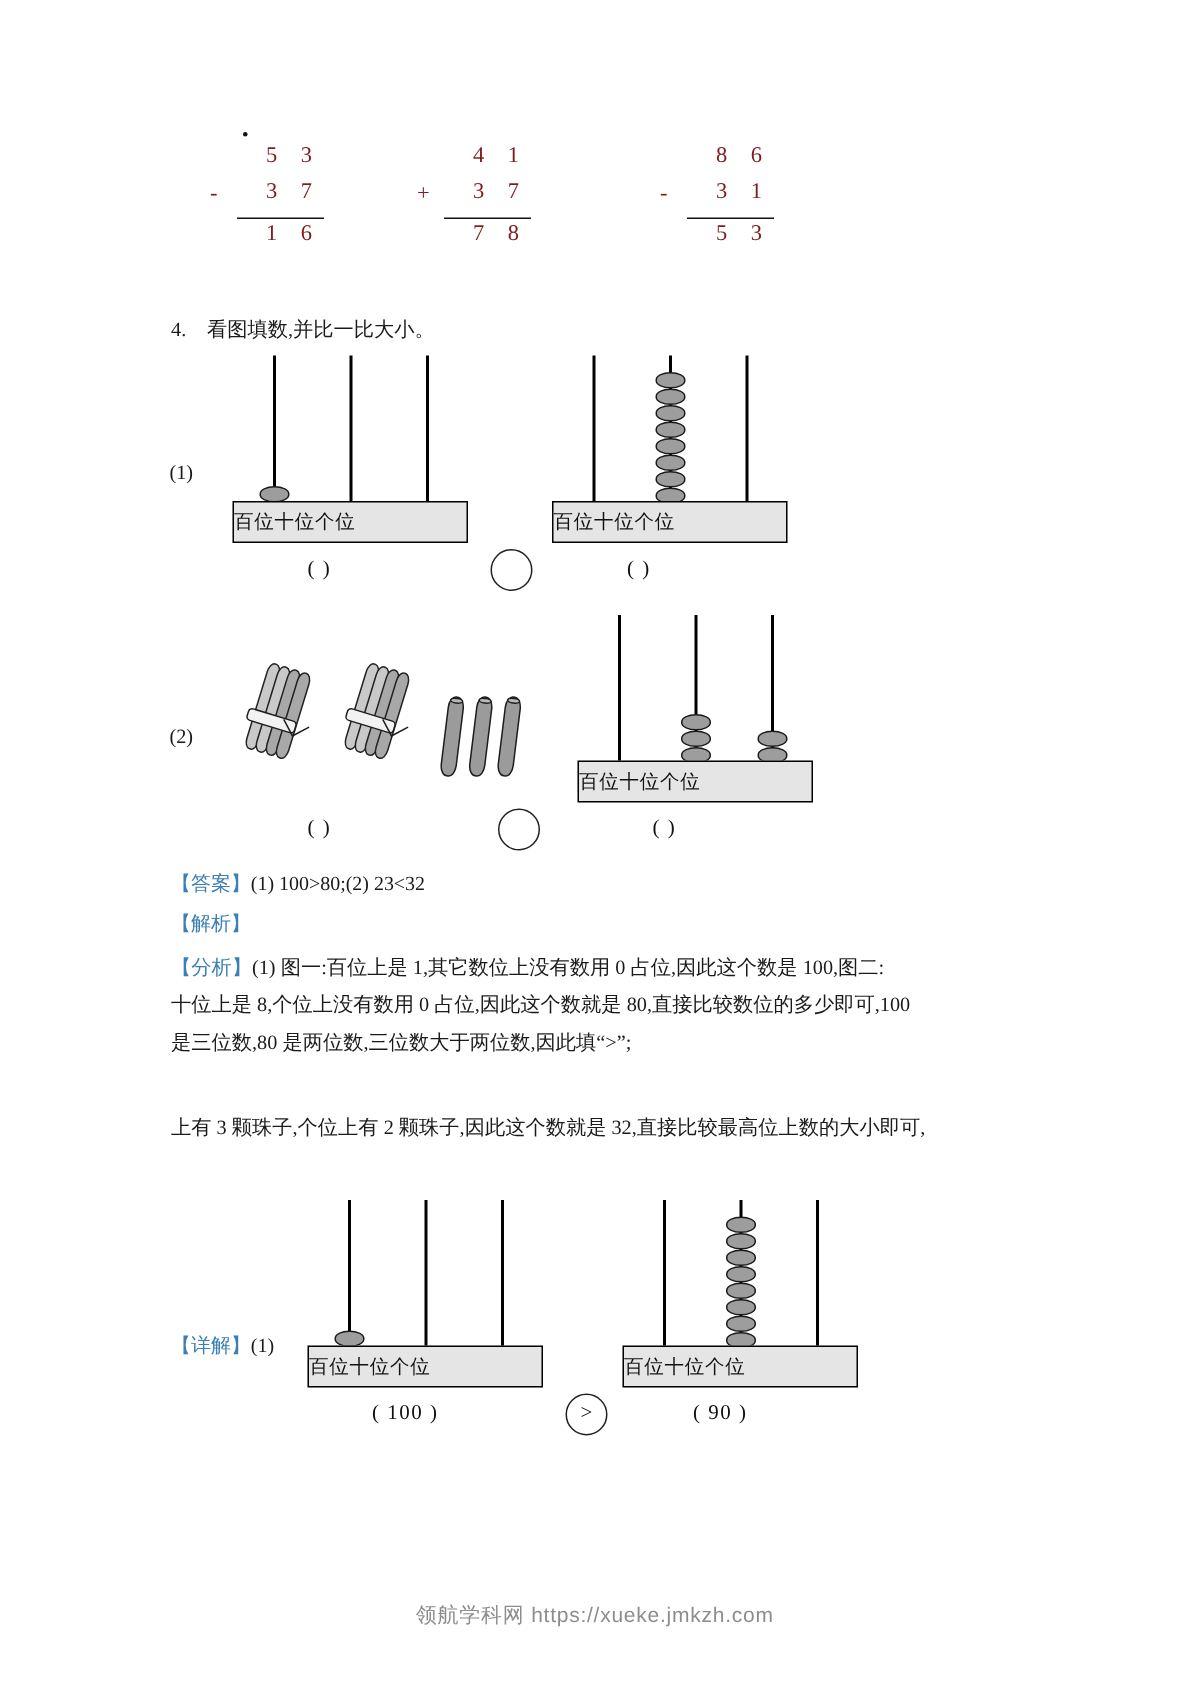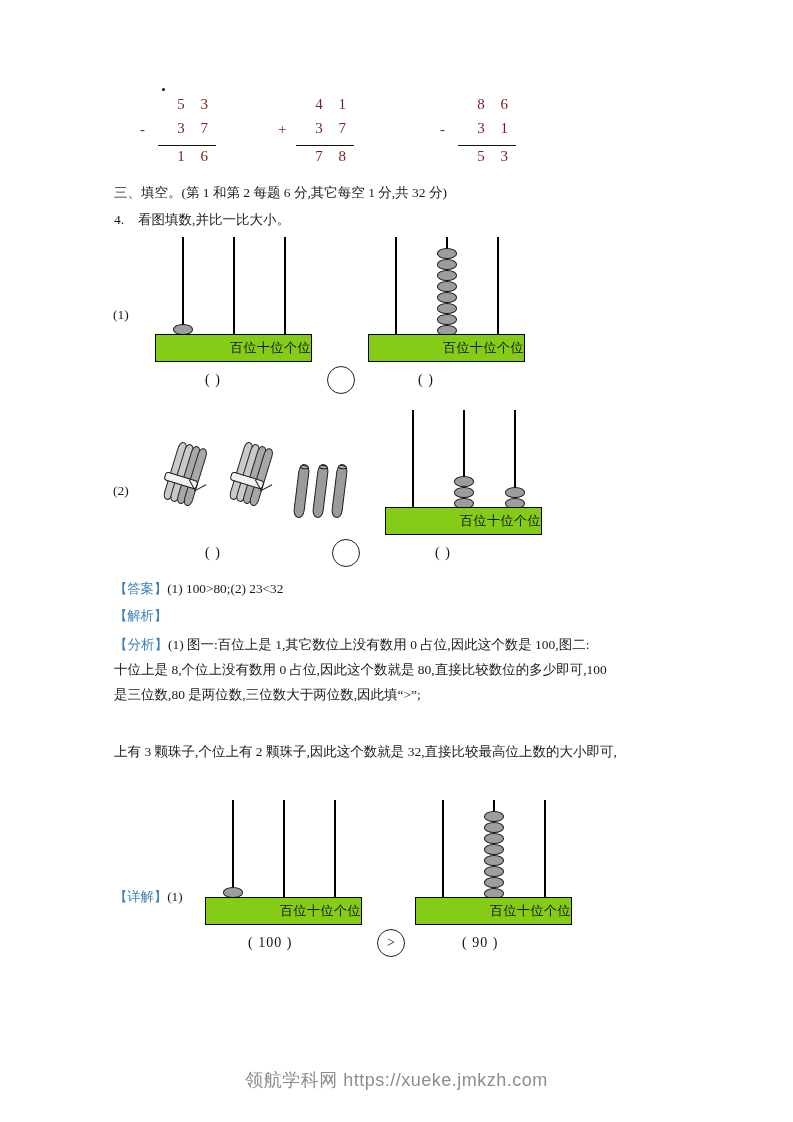--- a/index.html
+++ b/index.html
@@ -82,25 +82,25 @@
     position: absolute;
   }
   .abacus .rod {
     position: absolute;
     width: 1.6px;
     background: #000;
   }
   .abacus .base {
     position: absolute;
     border: 1.4px solid #000;
-    background: #84cc16;
+    background: #e5e5e5;
     box-sizing: border-box;
     display: flex;
     align-items: center;
-    justify-content: flex-end;
+    justify-content: flex-start;
   }
   .abacus .base span {
     font-size: 13px;
     font-family: "Liberation Sans", "DejaVu Sans", sans-serif;
     color: #111;
     letter-spacing: 0.5px;
   }
   .bead {
     position: absolute;
     width: 20px;
@@ -195,21 +195,21 @@
     transform: rotate(-28deg);
   }
 
   
   .footer {
     position: absolute;
     left: 0;
     right: 0;
     text-align: center;
     font-family: "Liberation Sans", "DejaVu Sans", sans-serif;
-    font-size: 18px;
+    font-size: 14px;
     color: #8d8d8d;
     letter-spacing: 0.5px;
   }
 </style>
 </head>
 <body>
 
 <div class="page">
 
   <div class="vcalc" style="left:140px; top:96px; width:76px;">
@@ -248,21 +248,20 @@
     <div class="row">
       <span class="op">-</span>
       <span class="digits">3 1</span>
     </div>
     <div class="ruleline"></div>
     <div class="row" style="padding-top:2px;">
       <span class="digits">5 3</span>
     </div>
   </div>
 
-  <div class="ptext" style="left:114px; top:180px;">三、填空。(第 1 和第 2 每题 6 分,其它每空 1 分,共 32 分)</div>
 
   <div class="ptext" style="left:114px; top:207px;">4.</div>
   <div class="ptext" style="left:138px; top:207px;">看图填数,并比一比大小。</div>
 
   <div class="ptext" style="left:113px; top:302px;">(1)</div>
 
   <div class="abacus" style="left:155px; top:237px; width:157px; height:125px;">
     <div class="rod" style="left:27px; top:0; height:98px;"></div>
     <div class="rod" style="left:78px; top:0; height:98px;"></div>
     <div class="rod" style="left:129px; top:0; height:98px;"></div>

